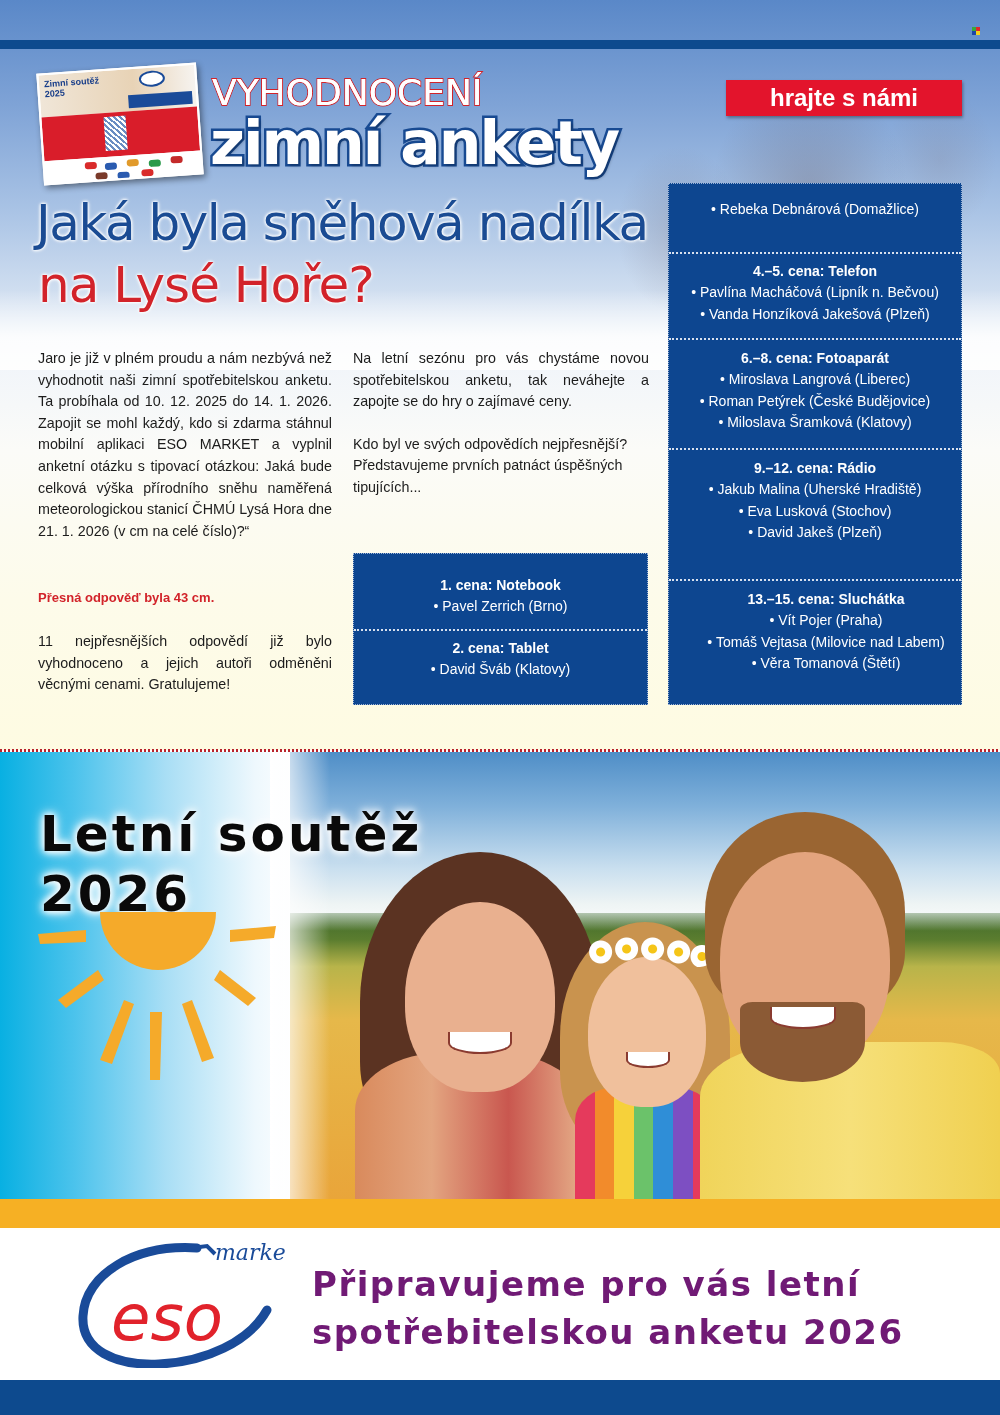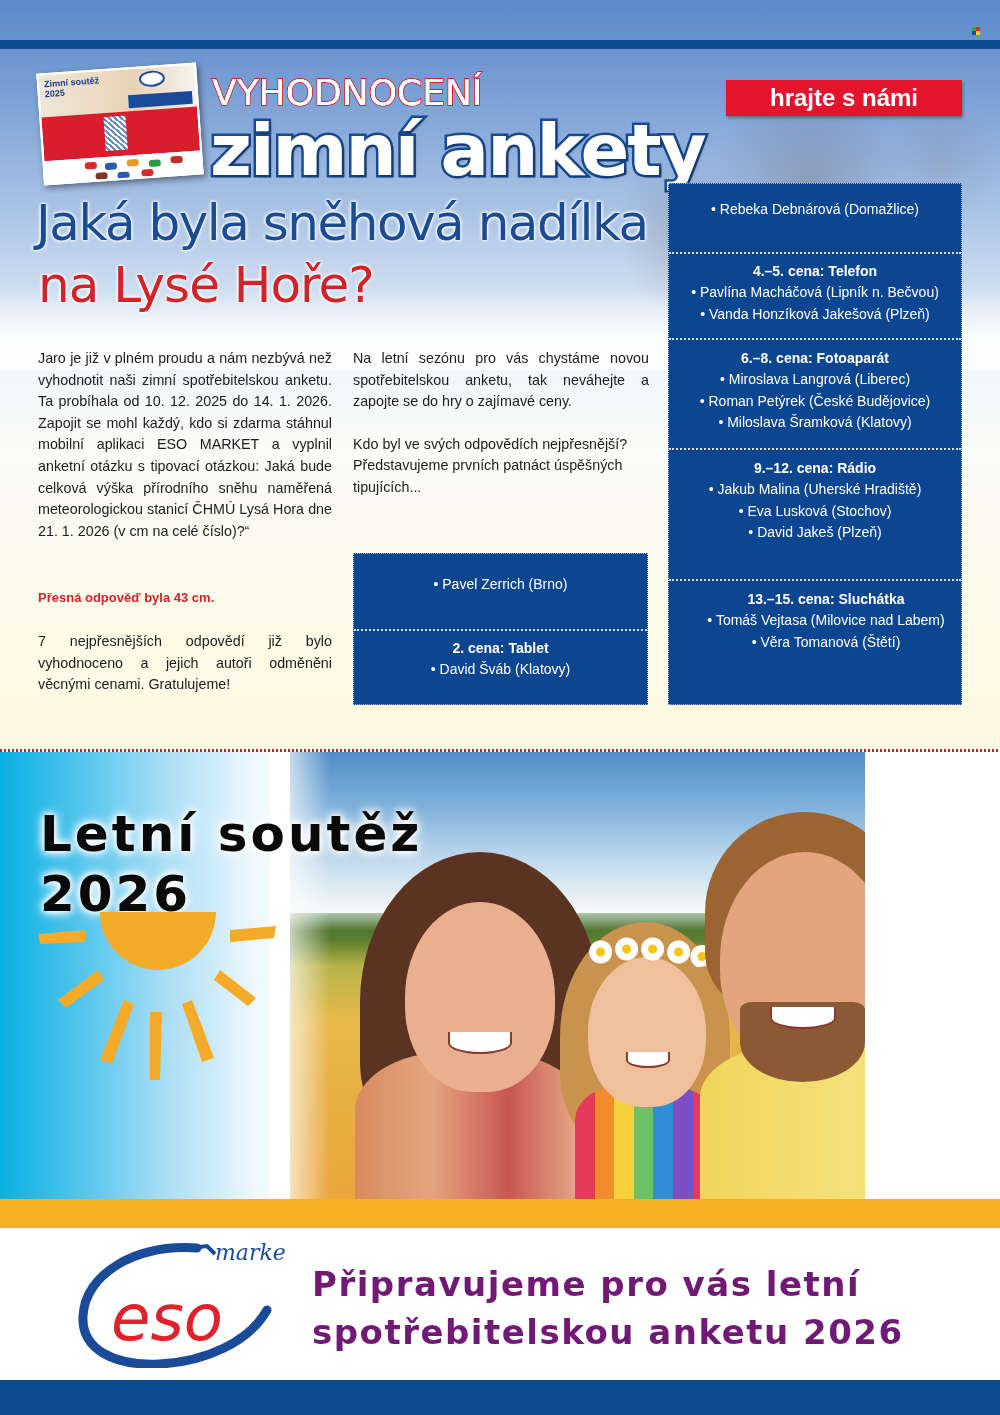--- a/index.html
+++ b/index.html
@@ -44,21 +44,21 @@
 
   .headline-1 {
     position: absolute; left: 212px; top: 72px; font-size: 36px; font-weight: normal; letter-spacing: 0px;
     color: #ffffff; -webkit-text-stroke: 0; text-shadow: 0 0 0 #fff;
     font-family: "DejaVu Sans", sans-serif;
   }
   .headline-1 span {
     color: #fff; -webkit-text-stroke: 2px #d2232a; paint-order: stroke fill;
   }
   .headline-2 {
-    position: absolute; left: 210px; top: 108px; font-size: 72px; font-weight: bold; letter-spacing: -2px;
+    position: absolute; left: 210px; top: 108px; font-size: 60px; font-weight: bold; letter-spacing: -2px;
     color: #ffffff; font-family: "DejaVu Sans", sans-serif;
     -webkit-text-stroke: 5px #184a92; paint-order: stroke fill;
     text-shadow: 2px 2px 3px rgba(0,0,0,.25);
   }
   .play-badge {
     position: absolute; left: 726px; top: 80px; width: 236px; height: 36px; background: #e3142c;
     color: #fff; font-size: 24px; font-weight: bold; text-align: center; line-height: 36px;
     box-shadow: 1px 2px 3px rgba(0,0,0,.35);
   }
   .q-line-1 {
@@ -91,21 +91,21 @@
   .prize-box .pname { font-size: 14px; line-height: 21.6px; }
   .box-a { left: 353px; top: 553px; width: 295px; height: 152px; }
   .box-b { left: 668px; top: 183px; width: 294px; height: 522px; }
 
   .divider {
     position: absolute; left: 0; top: 749px; width: 1000px; height: 3px;
     background: repeating-linear-gradient(90deg, #b8232c 0 2px, transparent 2px 4px);
   }
 
   
-  .summer { position: absolute; left: 0; top: 752px; width: 865px; height: 447px; overflow: hidden; }
+  .summer { position: absolute; left: 0; top: 752px; width: 1000px; height: 447px; overflow: hidden; }
   .summer .sky-left {
     position: absolute; left: 0; top: 0; width: 300px; height: 447px;
     background: linear-gradient(90deg, #08b0e2 0%, #4cc3ec 25%, #a8def5 55%, #eef8fd 85%, #ffffff 100%);
   }
   .summer .photo {
     position: absolute; left: 290px; top: 0; width: 710px; height: 447px;
     background:
       linear-gradient(180deg, #4f8ec7 0%, #7fb0da 12%, #c9dfef 26%, #eef4f4 34%, rgba(255,255,255,0) 40%),
       linear-gradient(180deg, transparent 0 36%, #3f6a2c 36%, #5b7d2f 42%, #b8b44a 48%, #e6b84a 60%, #e9a53a 100%);
   }
@@ -191,29 +191,30 @@
 
 <div class="headline-1"><span>VYHODNOCENÍ</span></div>
 <div class="headline-2">zimní ankety</div>
 <div class="play-badge">hrajte s námi</div>
 
 <div class="q-line-1">Jaká byla sněhová nadílka</div>
 <div class="q-line-2">na Lysé Hoře?</div>
 
 <div class="body-text col-left">Jaro je již v plném proudu a nám nezbývá než vyhodnotit naši zimní spotřebitelskou anketu. Ta probíhala od 10. 12. 2025 do 14. 1. 2026. Zapojit se mohl každý, kdo si zdarma stáhnul mobilní aplikaci ESO MARKET a vyplnil anketní otázku s tipovací otázkou: Jaká bude celková výška přírodního sněhu naměřená meteorologickou stanicí ČHMÚ Lysá Hora  dne 21. 1. 2026 (v cm na celé číslo)?“</div>
 <div class="answer">Přesná odpověď byla 43 cm.</div>
-<div class="body-text col-left-2">7 nejpřesnějších odpovědí již bylo vyhodnoceno a jejich autoři odměněni věcnými cenami. Gratulujeme!</div>
+<div class="body-text col-left-2">11 nejpřesnějších odpovědí již bylo vyhodnoceno a jejich autoři odměněni věcnými cenami. Gratulujeme!</div>
 
 <div class="body-text col-mid">
   <p>Na letní sezónu pro vás chystáme novou spotřebitelskou anketu, tak neváhejte a zapojte se do hry o zajímavé ceny.</p>
   <p>Kdo byl ve svých odpovědích nejpřesnější? Představujeme prvních patnáct úspěšných tipujících...</p>
 </div>
 
 <div class="prize-box box-a">
   <div class="block" style="padding-top:20px;height:77px;">
+    <div class="ptitle">1. cena: Notebook</div>
     <div class="pname">• Pavel Zerrich (Brno)</div>
   </div>
   <div class="block" style="padding-top:6px;">
     <div class="ptitle">2. cena: Tablet</div>
     <div class="pname">• David Šváb (Klatovy)</div>
   </div>
 </div>
 
 <div class="prize-box box-b">
   <div class="block" style="padding-top:15px;height:70px;">
@@ -231,20 +232,21 @@
     <div class="pname">• Miloslava Šramková (Klatovy)</div>
   </div>
   <div class="block" style="padding-top:7px;height:131px;">
     <div class="ptitle">9.–12. cena: Rádio</div>
     <div class="pname">• Jakub Malina (Uherské Hradiště)</div>
     <div class="pname">• Eva Lusková (Stochov)</div>
     <div class="pname">• David Jakeš (Plzeň)</div>
   </div>
   <div class="block" style="padding-top:7px;margin-left:22px;">
     <div class="ptitle">13.–15. cena: Sluchátka</div>
+    <div class="pname">• Vít Pojer (Praha)</div>
     <div class="pname">• Tomáš Vejtasa (Milovice nad Labem)</div>
     <div class="pname">• Věra Tomanová (Štětí)</div>
   </div>
 </div>
 
 <div class="divider"></div>
 
 <section class="summer">
   <div class="sky-left"></div>
   <div class="photo">

